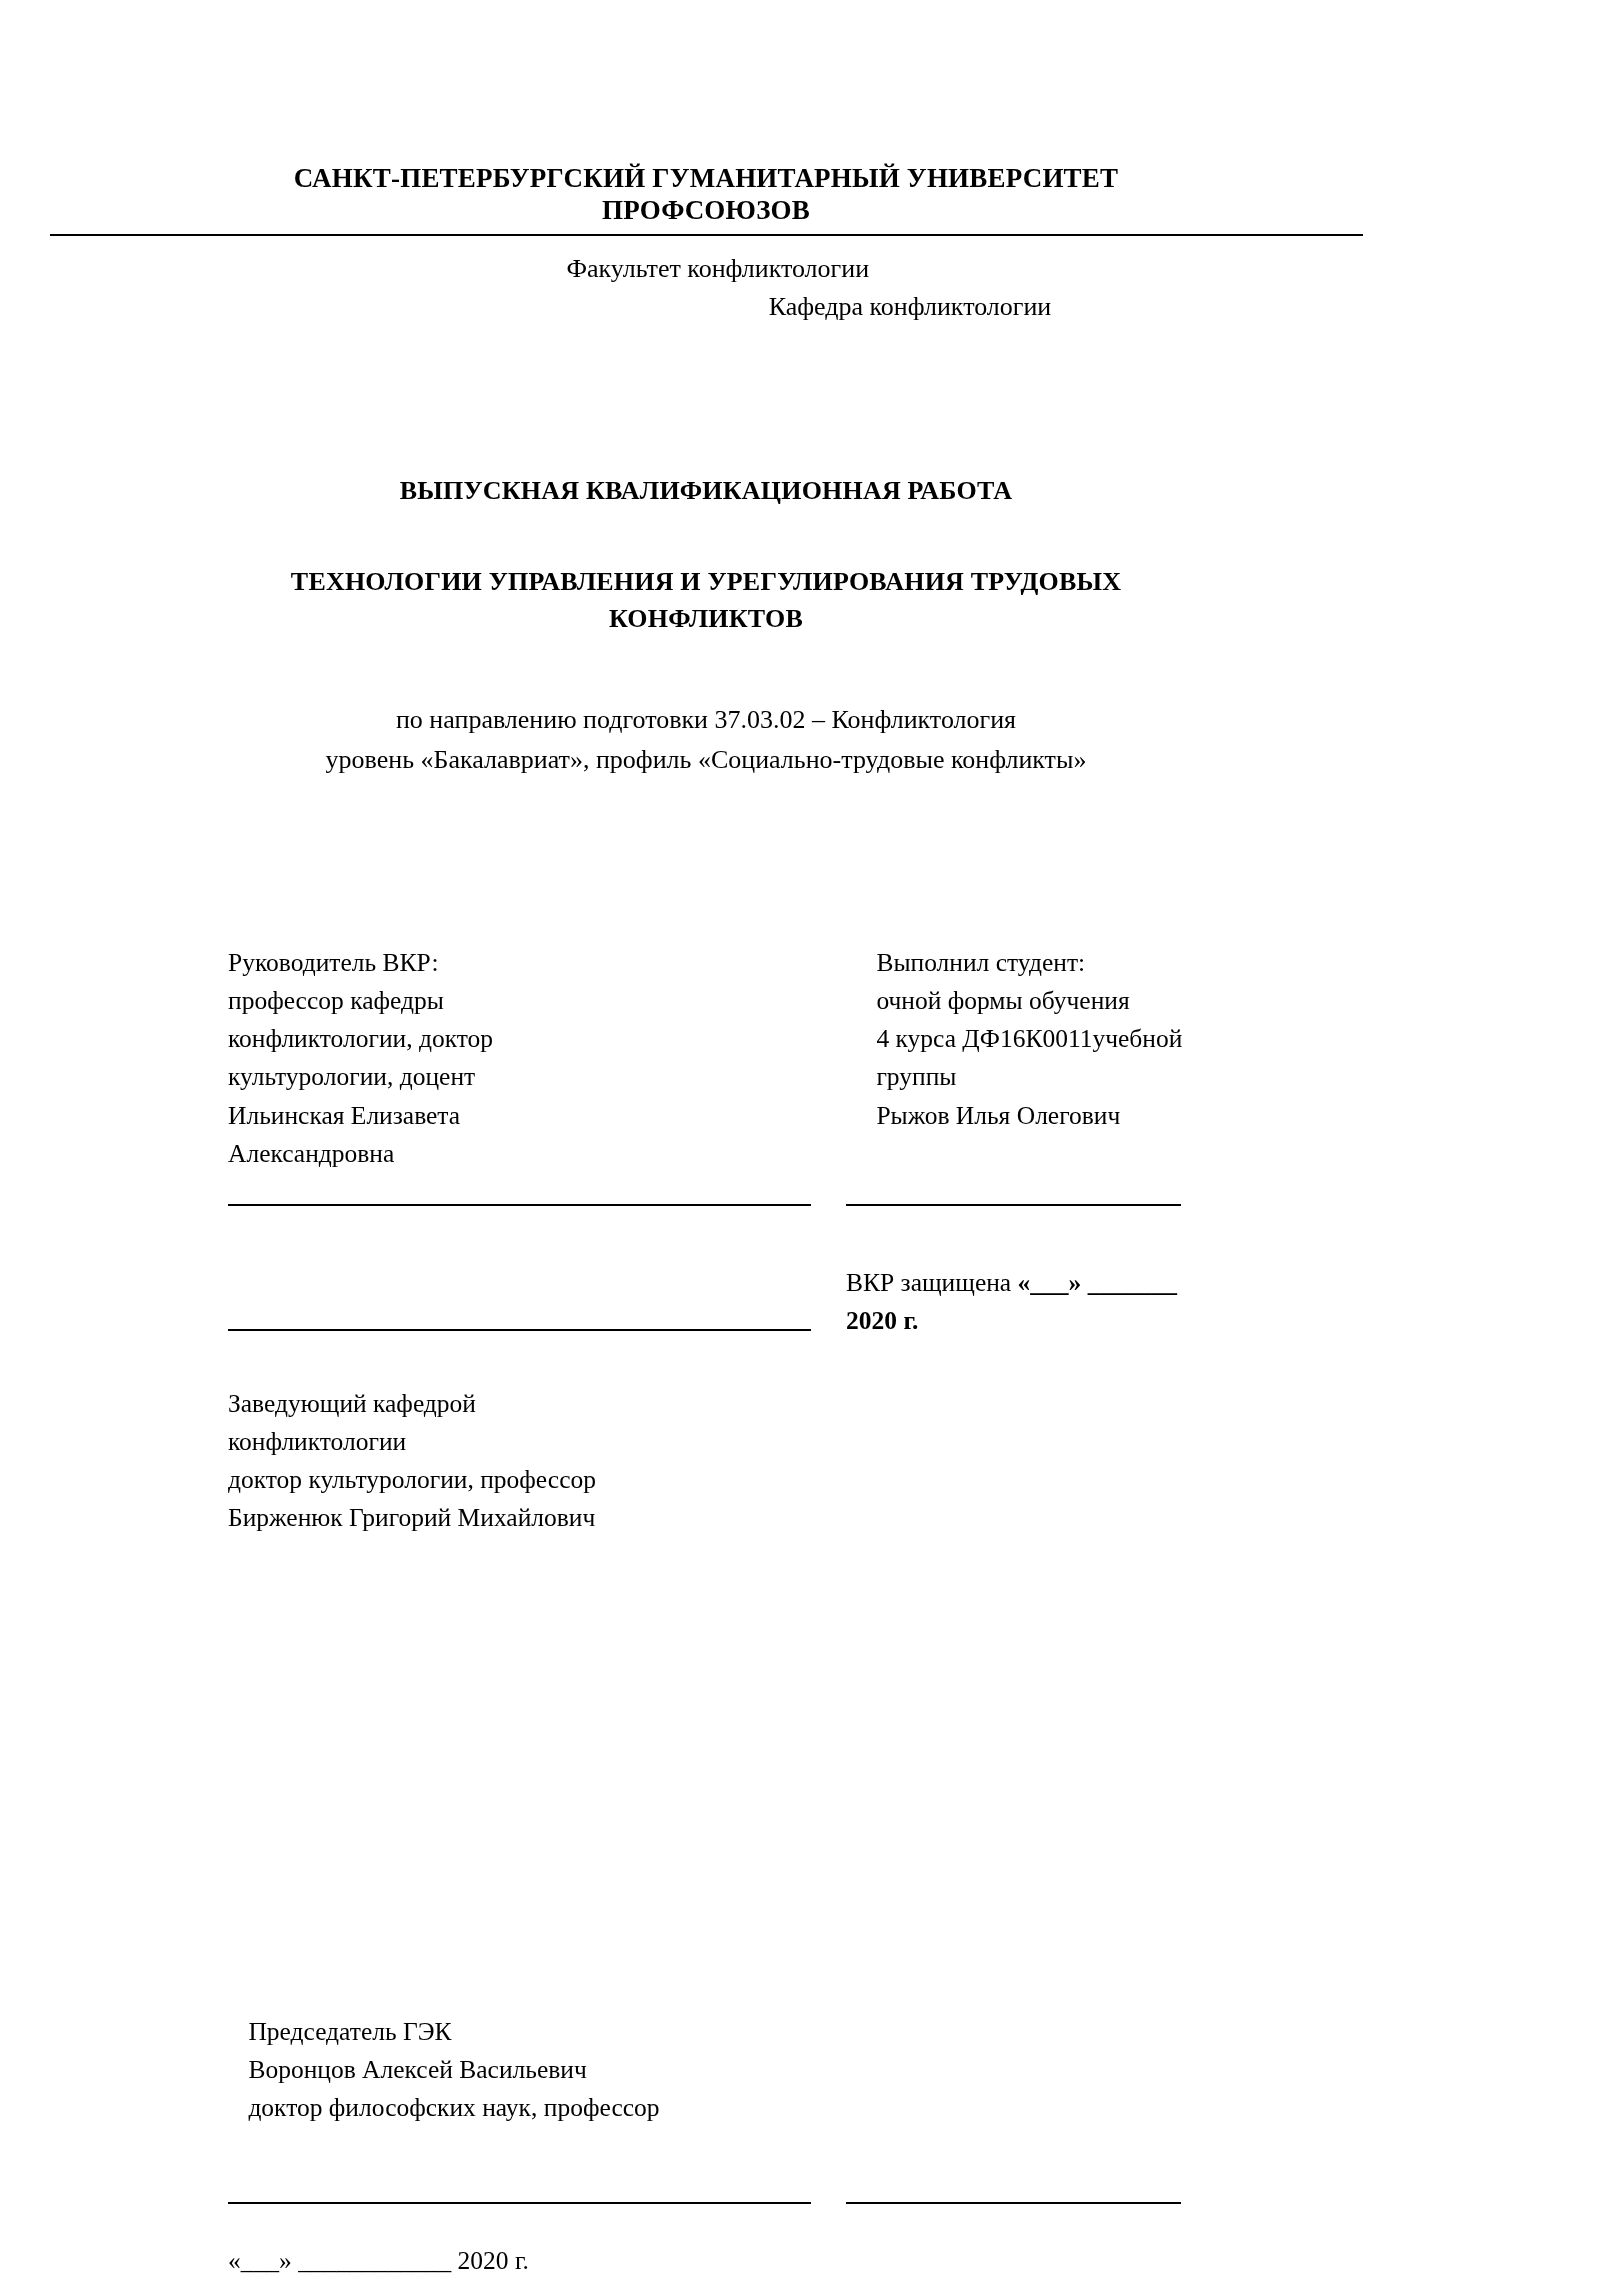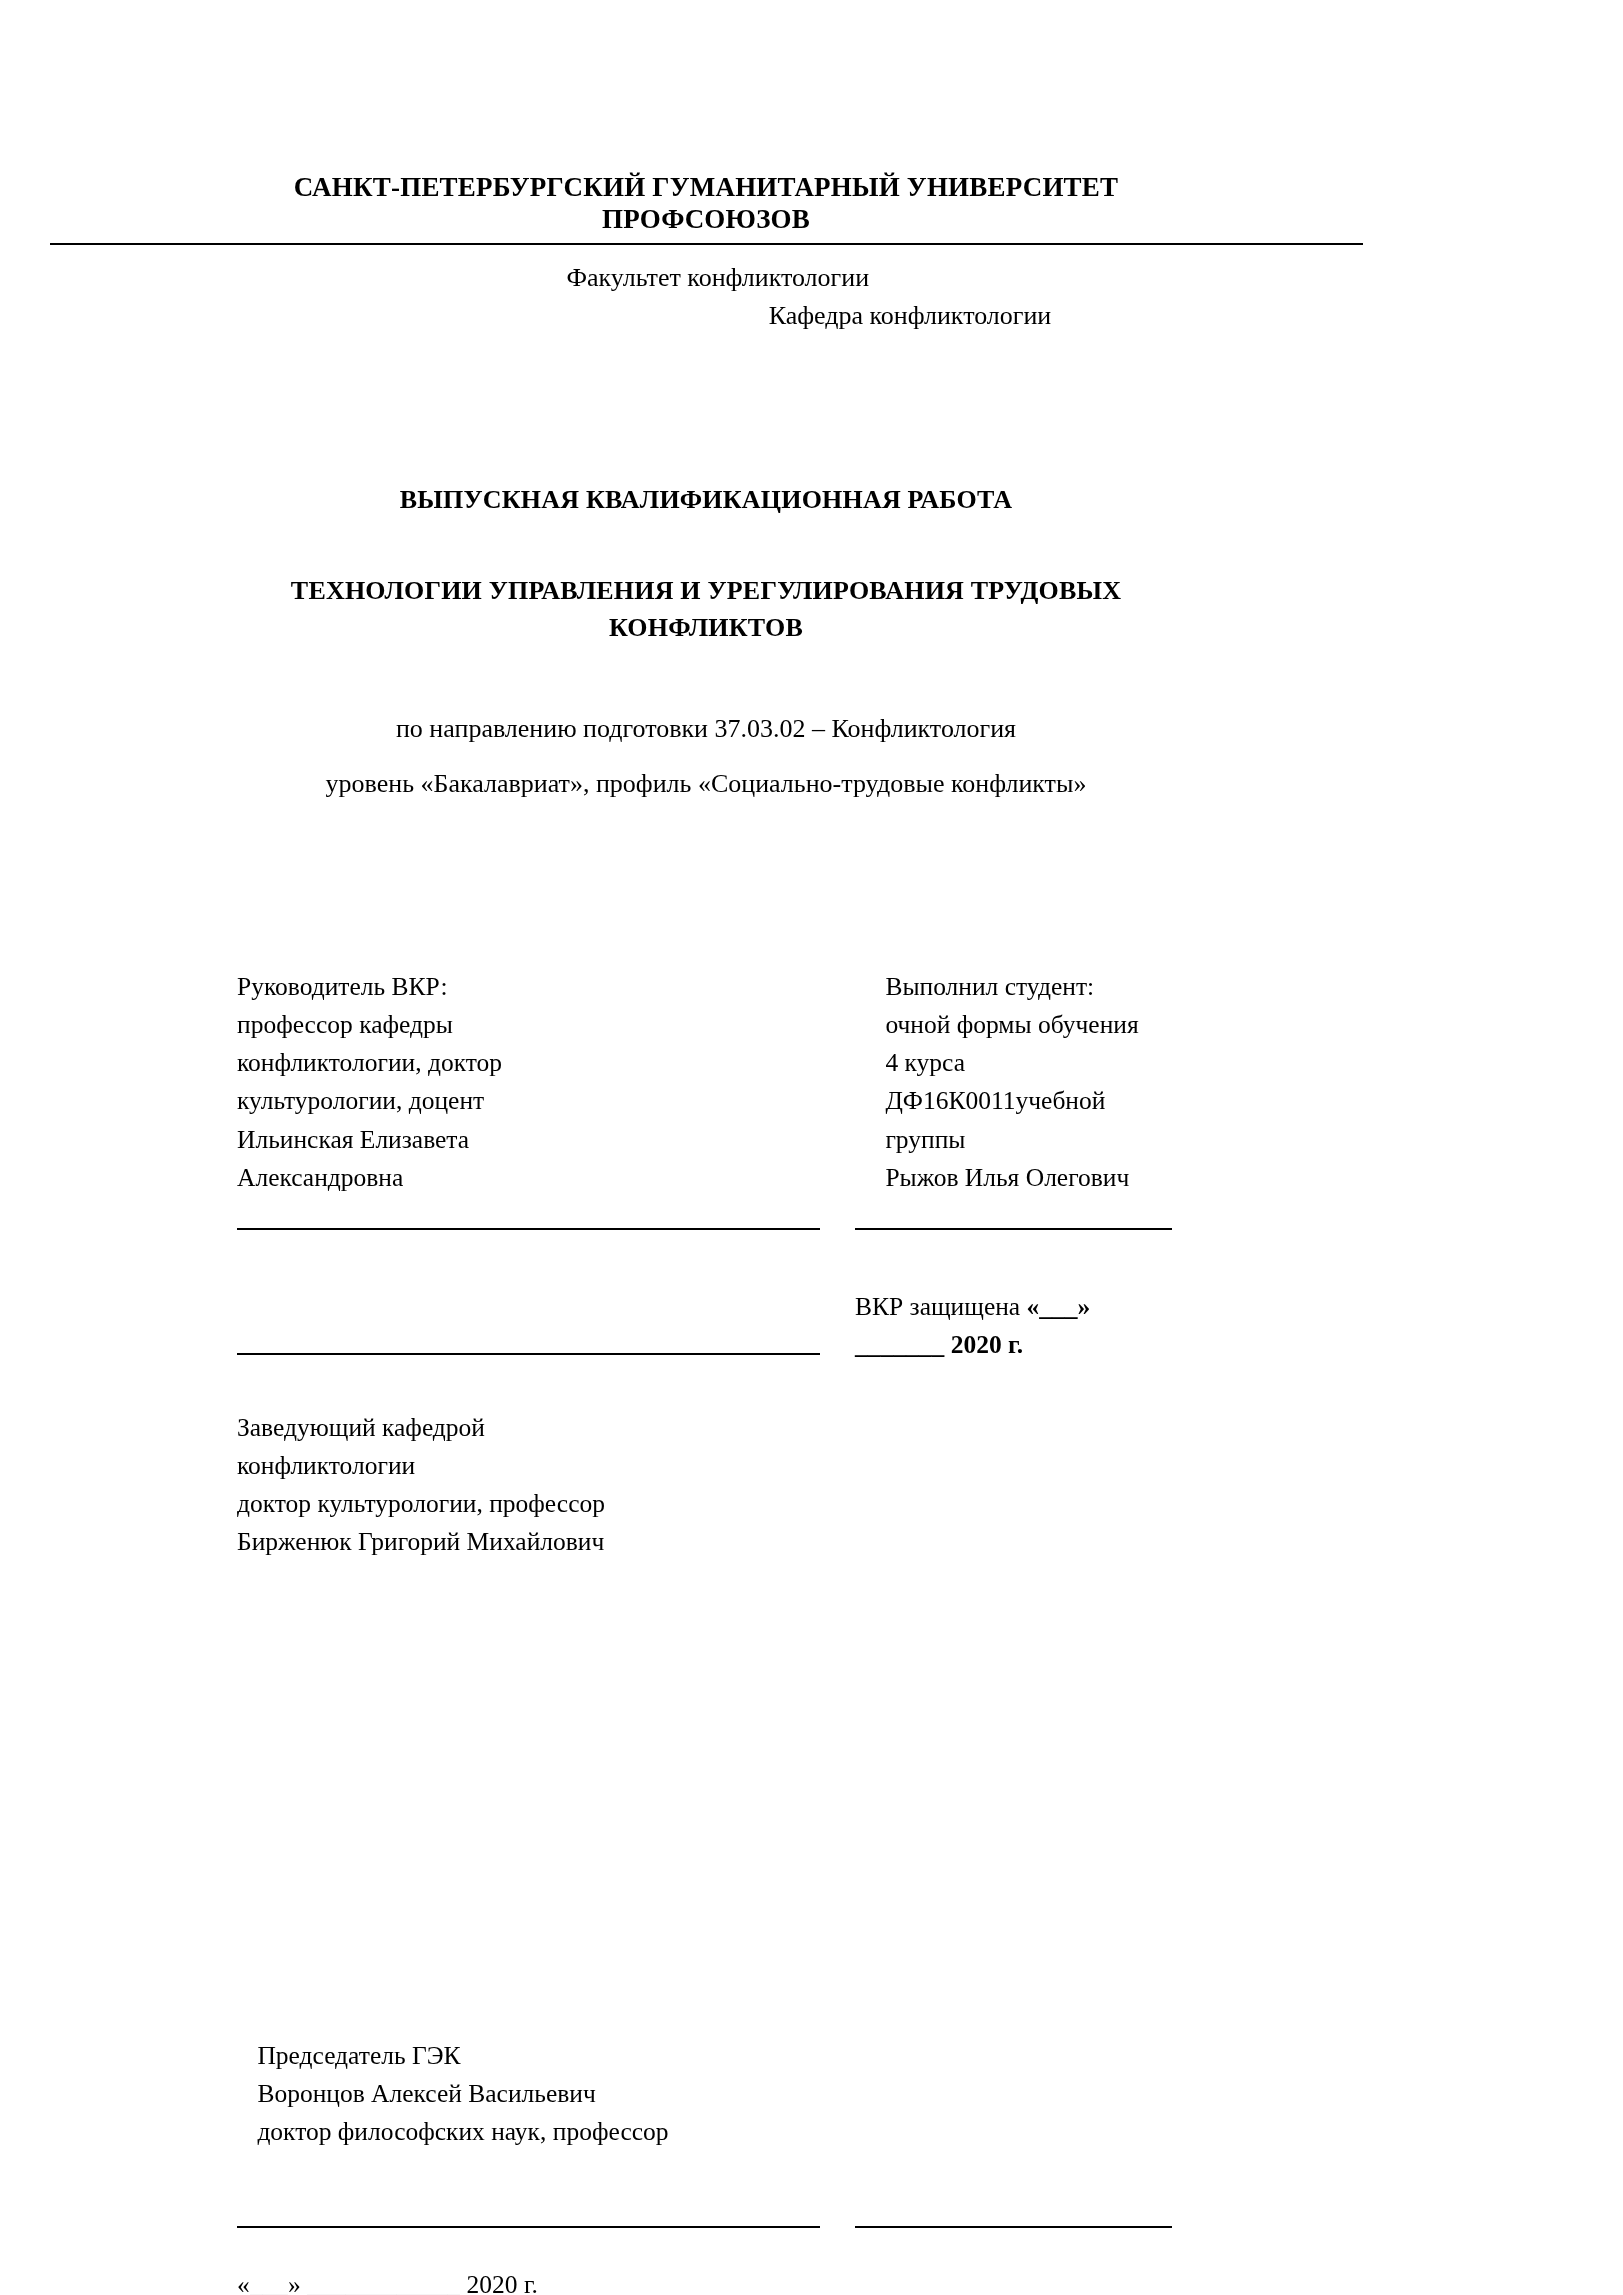--- a/index.html
+++ b/index.html
@@ -12,21 +12,21 @@
     height: 2295px;
     font-family: "Liberation Serif", serif;
     color: #000000;
     -webkit-font-smoothing: antialiased;
   }
   .page {
     position: relative;
     width: 1412px;
     height: 2295px;
     box-sizing: border-box;
-    padding: 9px;
+    padding: 0;
     overflow: hidden;
   }
 
   
   .university {
     margin-top: 162px;
     text-align: center;
     font-weight: bold;
     font-size: 27px;
     letter-spacing: 0.2px;
@@ -163,21 +163,21 @@
 <div class="page">
 
   <div class="university">САНКТ-ПЕТЕРБУРГСКИЙ ГУМАНИТАРНЫЙ УНИВЕРСИТЕТ ПРОФСОЮЗОВ</div>
   <div class="univ-rule"></div>
   <div class="faculty">Факультет конфликтологии</div>
   <div class="department">Кафедра конфликтологии</div>
 
   <div class="doc-type">ВЫПУСКНАЯ КВАЛИФИКАЦИОННАЯ РАБОТА</div>
   <div class="doc-title">ТЕХНОЛОГИИ УПРАВЛЕНИЯ И УРЕГУЛИРОВАНИЯ ТРУДОВЫХ КОНФЛИКТОВ</div>
   <div class="direction">по направлению подготовки 37.03.02 – Конфликтология</div>
-  <div class="direction" style="margin-top:17px;">уровень «Бакалавриат», профиль «Социально-трудовые конфликты»</div>
+  <div class="direction" style="margin-top:2px;">уровень «Бакалавриат», профиль «Социально-трудовые конфликты»</div>
 
   <div class="roles">
     <div class="cols">
       <div class="col-left">
         <div class="line-txt">Руководитель ВКР:</div>
         <div class="line-txt">профессор кафедры</div>
         <div class="line-txt">конфликтологии, доктор</div>
         <div class="line-txt">культурологии, доцент</div>
         <div class="line-txt">Ильинская Елизавета</div>
         <div class="line-txt">Александровна</div>

